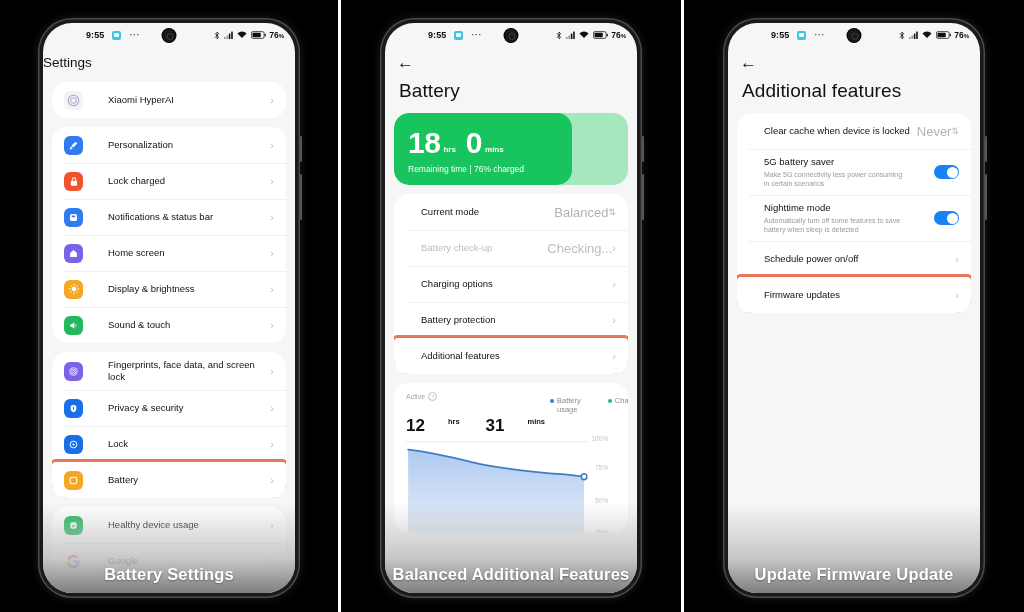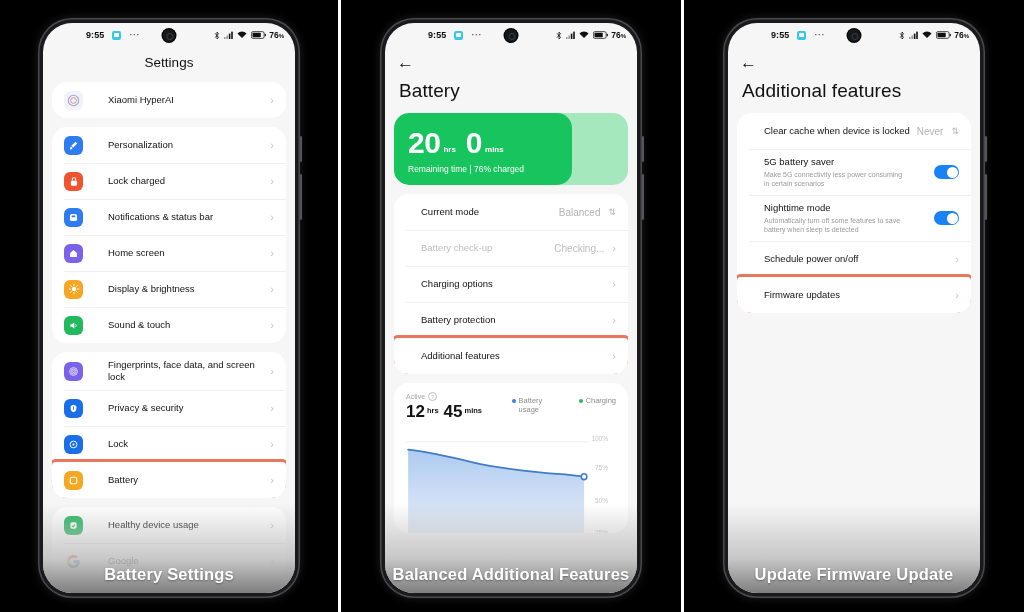--- a/index.html
+++ b/index.html
@@ -72,36 +72,36 @@
     background:#16181a;
     box-shadow:0 0 0 1px #000;
   }
   .punch::after{content:"";position:absolute;left:4px;top:3.5px;width:5px;height:5px;border-radius:50%;border:1.1px solid #3b3f44;}
 
   
   .page{position:absolute;left:0;right:0;top:24px;bottom:0;overflow:hidden;}
   .backrow{height:30px;display:flex;align-items:center;padding:0 12px;}
   .backarrow{font-size:17px;color:#111;line-height:1;font-weight:400;}
   .bigtitle{font-size:19px;font-weight:400;color:#111;padding:3px 14px 11px;letter-spacing:.1px;}
-  .centertitle{text-align:center;font-size:13.5px;color:#111;padding:8px 0 12px;font-weight:400;}
+  .centertitle{font-size:13.5px;color:#111;padding:8px 0 12px;font-weight:400;}
 
   
   .card{background:#ffffff;border-radius:15px;margin:0 9px 9px;overflow:hidden;}
   .row{
     display:flex;align-items:center;
     min-height:36px;padding:7px 12px;
     position:relative;
     box-sizing:border-box;
   }
   .row + .row::before{
     content:"";position:absolute;left:12px;right:0;top:0;height:1px;background:#f0f0f0;
   }
   .row .txt{flex:1;font-size:9.5px;color:#111;line-height:12px;margin-left:15px;}
   .row .sub{font-size:7px;color:#9a9a9a;line-height:9px;margin-top:2px;padding-right:28px;}
-  .row .val{font-size:10px;color:#b3b3b3;margin-right:8px;white-space:nowrap;}
+  .row .val{font-size:13px;color:#b3b3b3;margin-right:0;white-space:nowrap;}
   .chev{color:#c2c2c2;font-size:11px;line-height:1;font-weight:300;}
   .stepper{color:#b8b8b8;font-size:9px;line-height:1;display:flex;flex-direction:column;gap:0px;}
   .row.dim .txt,.row.dim .val{color:#bdbdbd;}
 
   .icobox{
     width:19px;height:19px;border-radius:6px;
     margin-right:10px;flex:0 0 auto;
     display:flex;align-items:center;justify-content:center;
     color:#fff;font-size:10px;
   }
@@ -130,21 +130,21 @@
   .batnums{display:flex;align-items:flex-end;gap:2px;}
   .bignum{font-size:30px;font-weight:700;line-height:28px;letter-spacing:-.5px;}
   .unit{font-size:8px;font-weight:700;margin:0 8px 3px 1px;}
   .batsub{font-size:8.5px;margin-top:7px;opacity:.97;}
 
   
   .chartcard{background:#fff;border-radius:15px;margin:0 9px;padding:9px 12px 0;position:relative;overflow:hidden;height:150px;box-sizing:border-box;}
   .chead{display:flex;align-items:flex-start;}
   .clabel{font-size:7px;color:#a5a5a5;display:flex;align-items:center;gap:3px;}
   .cinfo{width:7px;height:7px;border-radius:50%;border:1px solid #bdbdbd;font-size:5px;display:flex;align-items:center;justify-content:center;color:#bdbdbd;}
-  .ctime{display:flex;align-items:center;margin-top:2px;}
+  .ctime{display:flex;align-items:flex-start;margin-top:16px;gap:21px;}
   .ctime .n{font-size:17px;font-weight:700;color:#111;line-height:17px;}
   .ctime .u{font-size:7.5px;font-weight:700;color:#111;margin:0 5px 2px 2px;}
   .legend{margin-left:auto;display:flex;gap:27px;padding-top:4px;}
   .lgi{display:flex;align-items:flex-start;gap:3px;font-size:7.5px;color:#8c8c8c;max-width:40px;line-height:9px;}
   .dot{width:4px;height:4px;border-radius:50%;margin-top:2.5px;flex:0 0 auto;}
   .plot{position:absolute;left:12px;right:10px;top:52px;bottom:-26px;}
   .ylab{position:absolute;right:10px;font-size:6.5px;color:#c4c4c4;}
 
   
   .fade{position:absolute;left:0;right:0;bottom:0;height:90px;background:linear-gradient(to bottom,rgba(255,255,255,0) 0%,rgba(190,190,190,.85) 62%,rgba(120,120,120,.95) 100%);pointer-events:none;z-index:4;}
@@ -396,21 +396,21 @@
         <div class="page">
           <div class="backrow">
             <span class="backarrow">←</span>
           </div>
           <div class="bigtitle">Battery</div>
 
           <div class="batcard">
             <div class="batfill" style="width:76%"></div>
             <div class="batinner">
               <div class="batnums">
-                <span class="bignum">20</span>
+                <span class="bignum">18</span>
                 <span class="unit">hrs</span>
                 <span class="bignum">0</span>
                 <span class="unit">mins</span>
               </div>
               <div class="batsub">Remaining time | 76% charged</div>
             </div>
           </div>
 
           <div class="card">
             <div class="row">
@@ -440,21 +440,21 @@
           <div class="chartcard">
             <div class="chead">
               <div>
                 <div class="clabel">
                   <span>Active</span>
                   <span class="cinfo">?</span>
                 </div>
                 <div class="ctime">
                   <span class="n">12</span>
                   <span class="u">hrs</span>
-                  <span class="n">45</span>
+                  <span class="n">31</span>
                   <span class="u">mins</span>
                 </div>
               </div>
               <div class="legend">
                 <span class="lgi">
                   <span class="dot" style="background:#3b7ddd"></span>
                   <span>Battery usage</span>
                 </span>
                 <span class="lgi" style="max-width:48px">
                   <span class="dot" style="background:#22bb66"></span>

